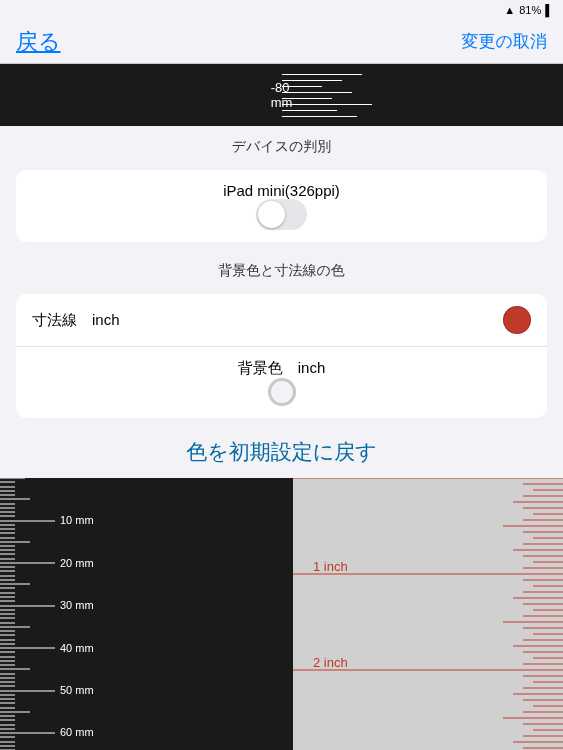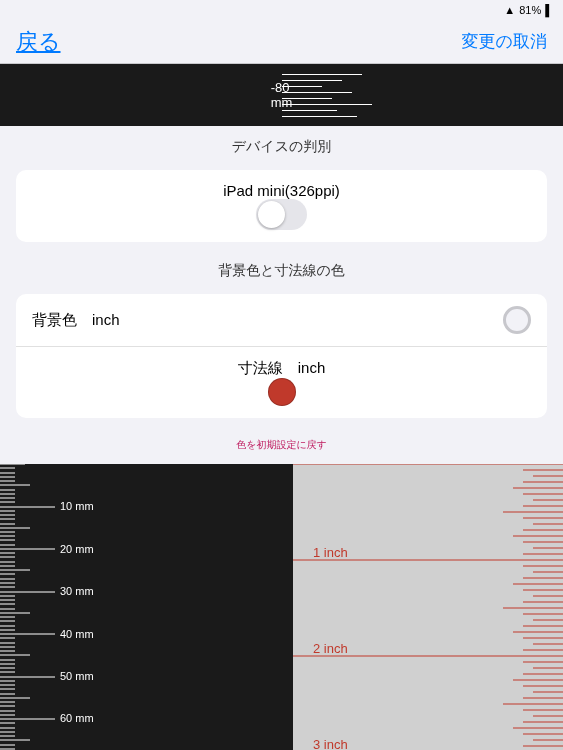--- a/index.html
+++ b/index.html
@@ -181,22 +181,22 @@
     .color-gray-outline {
       background: #f2f2f7;
       border: 3px solid #c7c7cc;
     }
     .color-red { background: #c0392b; }
 
     
     .reset-link {
       text-align: center;
       padding: 12px;
-      color: #be185d;
-      font-size: 10px;
+      color: #0369a1;
+      font-size: 21px;
     }
 
     
     .ruler-display {
       display: flex;
       height: 370px;
       overflow: hidden;
     }
     .ruler-mm-side {
       flex: 1;
@@ -256,26 +256,26 @@
       <span class="row-label">iPad mini(326ppi)</span>
       <div class="toggle">
         <div class="toggle-knob"></div>
       </div>
     </div>
   </div>
 
   <div class="section-header">背景色と寸法線の色</div>
   <div class="table-section">
     <div class="table-row">
+      <span class="row-label">寸法線　inch</span>
+      <div class="color-circle color-red"></div>
+    </div>
+    <div class="table-row">
       <span class="row-label">背景色　inch</span>
       <div class="color-circle color-gray-outline"></div>
-    </div>
-    <div class="table-row">
-      <span class="row-label">寸法線　inch</span>
-      <div class="color-circle color-red"></div>
     </div>
   </div>
 
   <div class="reset-link">色を初期設定に戻す</div>
 </div>
 
 <div class="ruler-display">
 
   <div class="ruler-mm-side">
 

